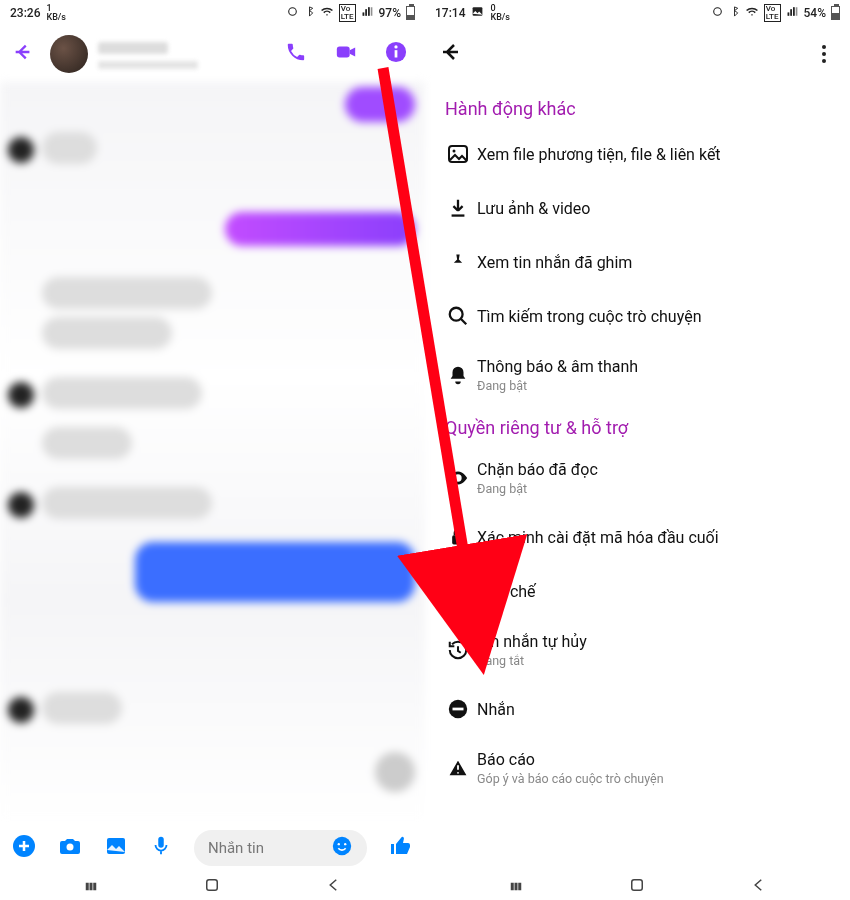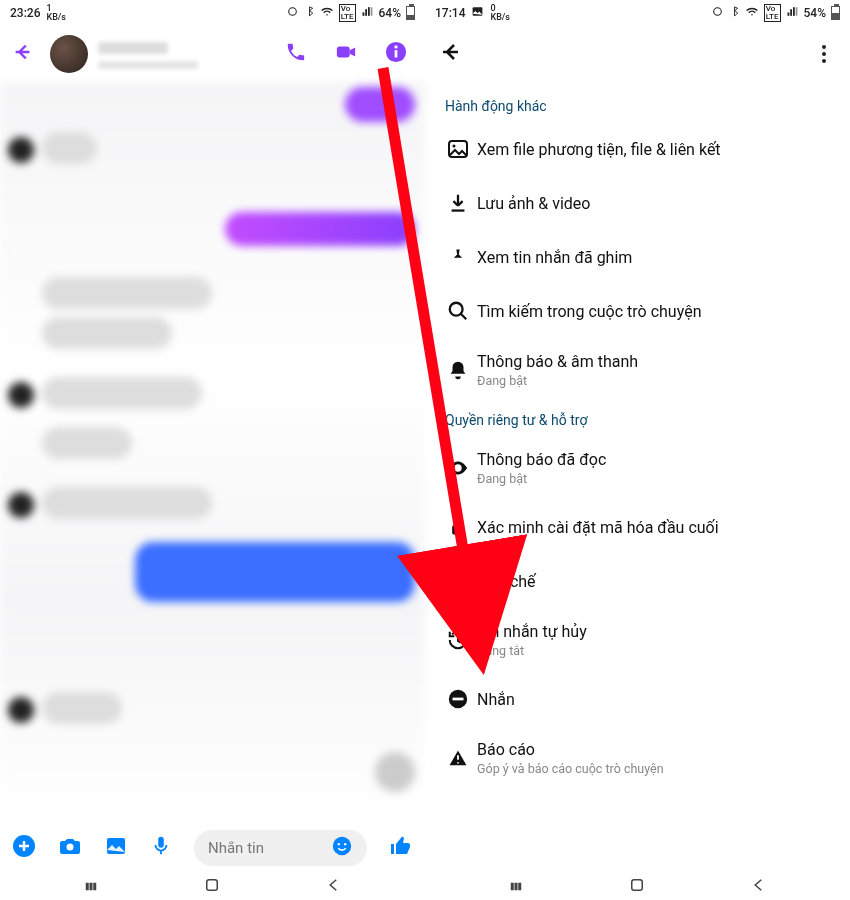--- a/index.html
+++ b/index.html
@@ -89,21 +89,21 @@
   .nav-ic { width:18px; height:18px; }
 
   
   .appbar-right { height:56px; display:flex; align-items:center; padding:0 14px; justify-content:space-between; }
   .back-black { font-size:22px; }
   .more-dots { width:24px; display:flex; flex-direction:column; gap:3px; align-items:center;}
   .more-dots span { width:4px; height:4px; border-radius:50%; background:#222;}
 
   
   .settings { padding: 6px 0; }
-  .section-header { color:#0c4a6e; font-size:14px; padding:10px 20px 8px; }
+  .section-header { color:#a21caf; font-size:18px; padding:10px 20px 8px; }
   .row {
     display:flex; align-items:center; gap:6px; padding:14px 20px;
     min-height: 54px;
   }
   .row .ricon { width:26px; height:26px; display:flex; align-items:center; justify-content:center;}
   .row .rtext { flex:1; }
   .row .rtitle { font-size:16px; color:#111;}
   .row .rsub { font-size:12.5px; color:#888; margin-top:2px;}
 
   
@@ -139,21 +139,21 @@
             <path d="M12 20l-2-2a3 3 0 014 0zm-5-5l-2-2a10 10 0 0114 0l-2 2a7 7 0 00-10 0zm-4-4L1 9a17 17 0 0122 0l-2 2a14 14 0 00-18 0z"></path>
           </svg>
       </span>
       <span class="lte">Vo<br>LTE</span>
       <span>
         <svg width="13" height="13" viewBox="0 0 24 24" fill="#222">
             <path d="M3 20h3v-6H3zm5 0h3V8H8zm5 0h3V4h-3zm5 0h3v-16h-3z" opacity="0.5"></path>
             <path d="M3 20h3v-6H3zm5 0h3V8H8zm5 0h3V4h-3z"></path>
           </svg>
       </span>
-      <span>64%</span>
+      <span>97%</span>
       <span class="batt-box">
         <span class="batt-fill" style="height:31%"></span>
       </span>
     </div>
   </div>
 
   <div class="appbar">
     <div class="back-arrow">
       <svg width="22" height="22" viewBox="0 0 24 24" fill="none" stroke="#8a3ffc" stroke-width="2.5">
           <path d="M15 5l-7 7 7 7M4 12h15"></path>
@@ -388,21 +388,21 @@
     <div class="section-header">Quyền riêng tư &amp; hỗ trợ</div>
 
     <div class="row">
       <span class="ricon">
         <svg width="24" height="22" viewBox="0 0 24 24" fill="#111">
             <path d="M12 5C6 5 2 12 2 12s4 7 10 7 10-7 10-7-4-7-10-7zm0 11a4 4 0 110-8 4 4 0 010 8z"></path>
             <circle cx="12" cy="12" r="2" fill="#fff"></circle>
           </svg>
       </span>
       <div class="rtext">
-        <div class="rtitle">Thông báo đã đọc</div>
+        <div class="rtitle">Chặn báo đã đọc</div>
         <div class="rsub">Đang bật</div>
       </div>
     </div>
 
     <div class="row">
       <span class="ricon">
         <svg width="20" height="22" viewBox="0 0 24 24" fill="#111">
             <rect x="5" y="10" width="14" height="11" rx="2"></rect>
             <path d="M8 10V7a4 4 0 118 0v3" fill="none" stroke="#111" stroke-width="2.5"></path>
           </svg>

